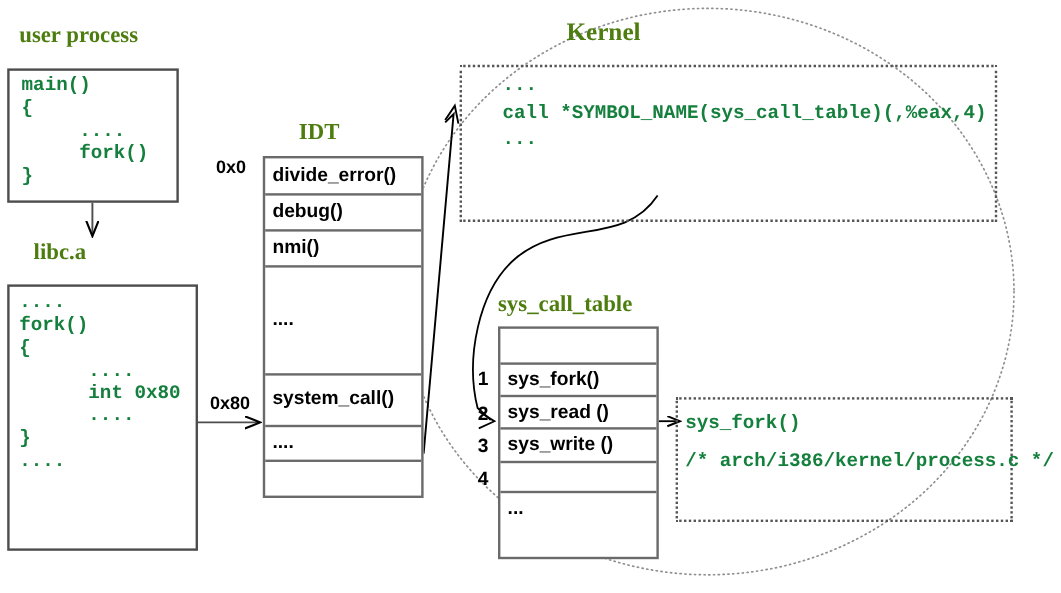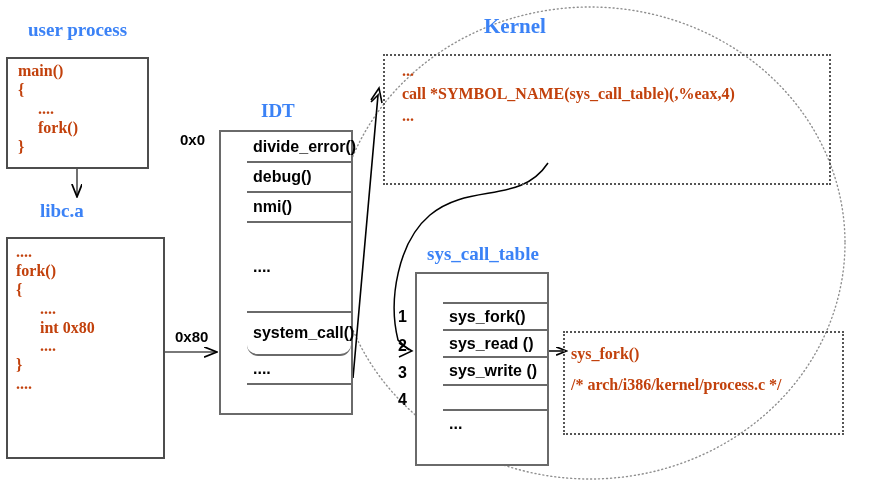--- a/index.html
+++ b/index.html
@@ -9,31 +9,30 @@
     -webkit-font-smoothing:none;
   }
   .canvas{position:absolute;left:0;top:0;width:884px;height:494px;}
   svg.layer{position:absolute;left:0;top:0;width:884px;height:494px;pointer-events:none;}
 
   
   .serif-label{
     position:absolute;
     font-family:"Liberation Serif", serif;
     font-weight:bold;
-    color:#3b82f6;
+    color:#4d7c0f;
     white-space:nowrap;
-    margin-left:12px;
   }
 
   
   .code{
     position:absolute;
-    font-family:Liberation Serif, serif;
+    font-family:Liberation Mono, monospace;
     font-weight:bold;
-    color:#c2410c;
+    color:#15803d;
     white-space:pre;
     line-height:1.18;
   }
 
   .box{
     position:absolute;
     border:2px solid #4d4d4d;
     background:#fff;
     box-sizing:border-box;
   }
@@ -41,21 +40,21 @@
     position:absolute;
     border:2px dotted #555;
     background:transparent;
     box-sizing:border-box;
   }
   .tbl{
     position:absolute;
     border:2px solid #6a6a6a;
     background:#fff;
     box-sizing:border-box;
-    display:flex;flex-direction:column;padding-left:26px;
+    display:flex;flex-direction:column;
   }
   .tbl .row{
     border-bottom:2px solid #6a6a6a;
     box-sizing:border-box;
     display:flex;align-items:center;
     padding-left:6px;
     font-family:"Liberation Sans", sans-serif;
     font-weight:bold;
     color:#000;
     white-space:nowrap;
@@ -118,21 +117,21 @@
   <div class="serif-label" style="left:249px;top:100px;font-size:19px;">IDT</div>
 
   <div class="addr" style="left:180px;top:131px;font-size:15px;">0x0</div>
   <div class="addr" style="left:175px;top:328px;font-size:15px;">0x80</div>
 
   <div class="tbl" style="left:219px;top:130px;width:134px;height:285px;">
     <div class="row" style="height:32px;font-size:16px;">divide_error()</div>
     <div class="row" style="height:31px;font-size:16px;">debug()</div>
     <div class="row" style="height:31px;font-size:16px;">nmi()</div>
     <div class="row" style="height:92px;font-size:16px;align-items:center;">....</div>
-    <div class="row" style="height:44px;font-size:16px;border-radius:11px;">system_call()</div>
+    <div class="row" style="height:44px;font-size:16px;">system_call()</div>
     <div class="row" style="height:30px;font-size:16px;">....</div>
     <div class="row" style="height:29px;font-size:16px;"></div>
   </div>
 
   <div class="serif-label" style="left:472px;top:14px;font-size:21px;">Kernel</div>
 
   <div class="dotbox" style="left:383px;top:54px;width:448px;height:131px;"></div>
 
   <div class="code" style="left:390px;top:60px;font-size:16px;line-height:1.42;"><div>   ...</div><div>   call *SYMBOL_NAME(sys_call_table)(,%eax,4)</div><div>   ...</div></div>
 

